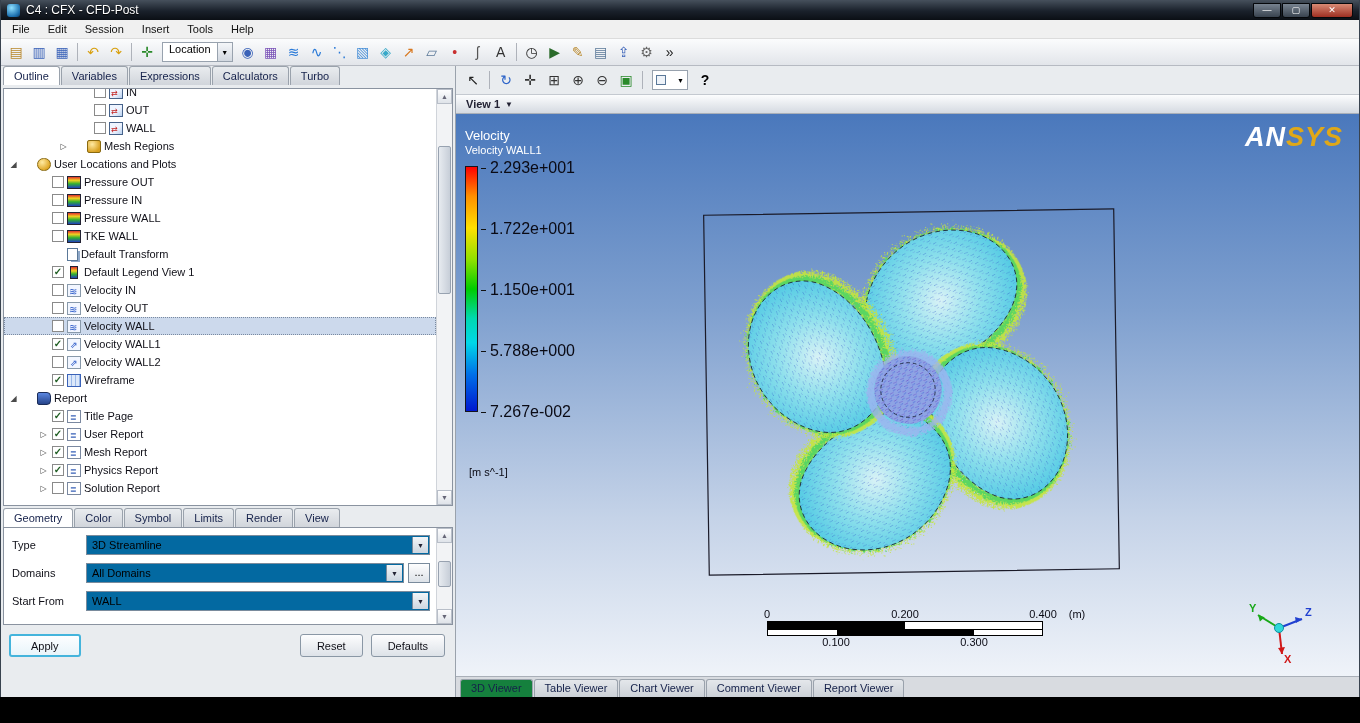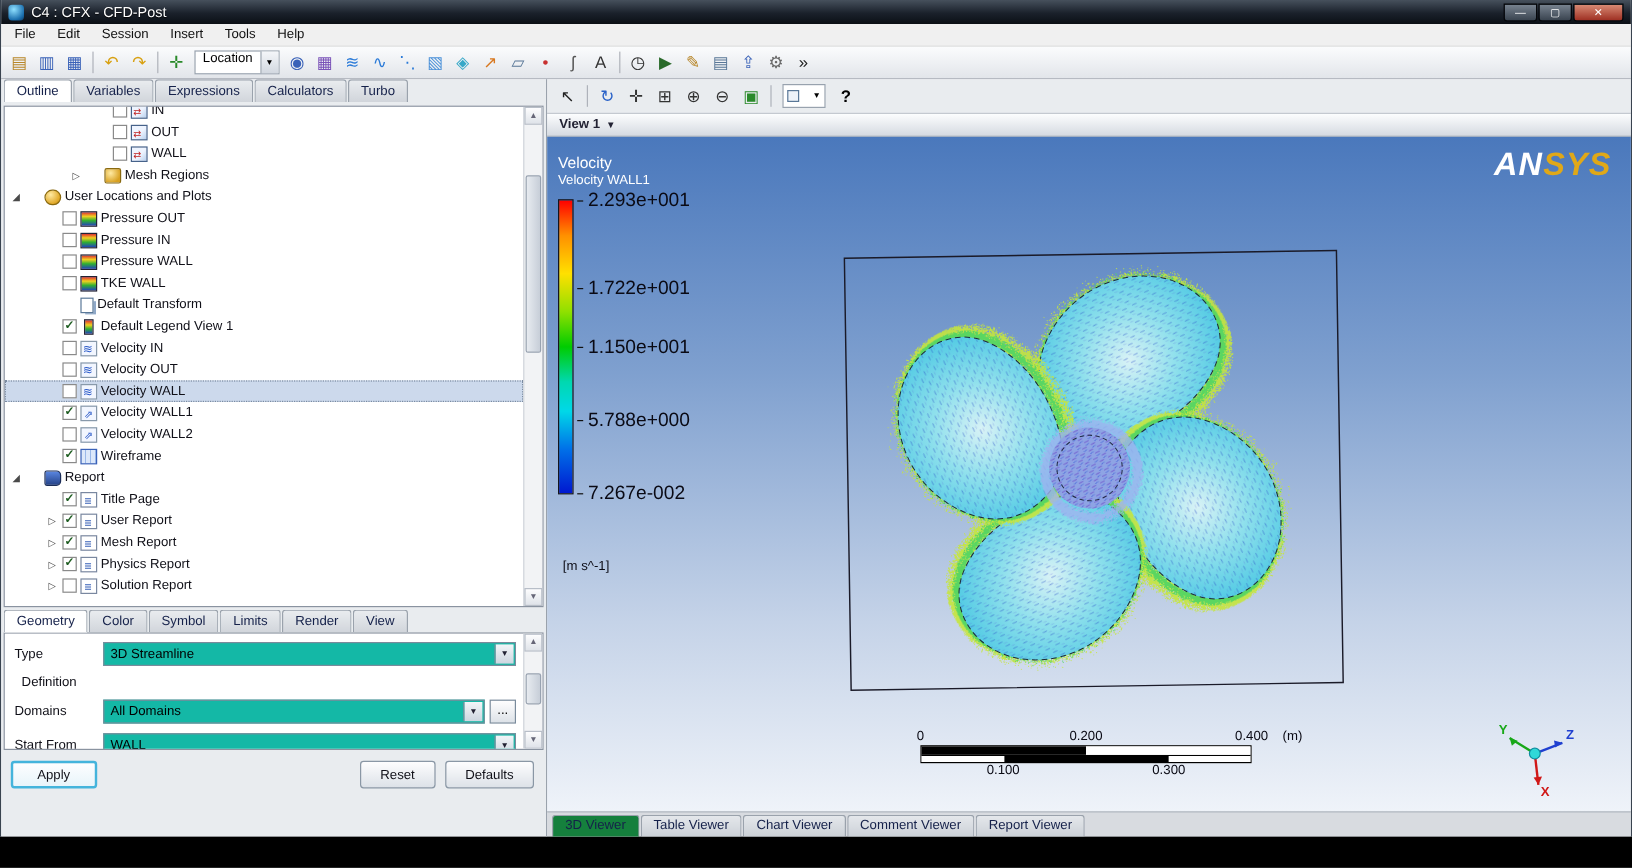--- a/index.html
+++ b/index.html
@@ -61,21 +61,21 @@
 .sb-btn.bottom{margin-top:auto}
 .sb-thumb{margin:42px 1px 0;height:148px;background:linear-gradient(90deg,#e7ebf0,#c7ced8);border:1px solid #98a2b0;border-radius:2px}
 .vscroll.small .sb-thumb{margin:18px 1px 0;height:26px}
 
 .details-label{font-size:11px;padding:7px 6px 3px;color:#101018}
 .details-tabs{display:flex;padding-left:2px;gap:1px;align-items:flex-end;height:21px}
 .details-body{position:relative;margin:0 2px;background:#fff;border:1px solid #8a93a0;height:98px;overflow:hidden;font-size:11px;padding:7px 22px 0 8px}
 .frow{display:flex;align-items:center;margin-bottom:8px}
 .flabel{width:74px;flex:none;color:#101018}
 .select{flex:1;height:20px;border:1px solid #7a8b9c;background:#fff;display:flex;align-items:center;padding-left:5px;position:relative;white-space:nowrap;overflow:hidden}
-.select.inset{background:#14b8a6}
+.select.inset{background:#0369a1}
 .select .carat{position:absolute;right:1px;top:1px;bottom:1px;width:16px;background:linear-gradient(#f2f5f8,#cdd6e0);border-left:1px solid #7a8b9c;display:flex;align-items:center;justify-content:center;font-size:7px;color:#223}
 .more-btn{width:22px;height:20px;margin-left:4px;border:1px solid #7a8b9c;background:linear-gradient(#fefefe,#dde2e8);text-align:center;line-height:16px;font-size:11px;flex:none}
 .def-label{margin:0 0 8px 6px;color:#101018}
 .btn-row{display:flex;align-items:center;padding:9px 10px 0 8px;gap:8px}
 .btn{height:23px;padding:0 16px;border:1px solid #8a97a5;border-radius:3px;background:linear-gradient(#fdfdfe,#dde2e8);font-size:11px;color:#101018}
 .btn.apply{border:2px solid #44b4dc;padding:0 20px;background:linear-gradient(#fdfeff,#e8f4fa)}
 .btn-spacer{flex:1}
 
 .right-panel{flex:1;display:flex;flex-direction:column;min-width:0}
 .viewer-toolbar{height:28px;display:flex;align-items:center;background:#e9ecef;padding-left:6px;gap:2px}
@@ -86,21 +86,21 @@
 .viewbar .carat{font-size:8px;font-weight:normal}
 .viewport{position:relative;flex:1;background:linear-gradient(180deg,#4a78bc 0%,#7fa0cf 35%,#c5d3e8 72%,#eff3f9 100%);overflow:hidden}
 .scene{position:absolute;inset:0;width:100%;height:100%}
 
 .legend-title{position:absolute;left:9px;top:14px;color:#fff;font-size:13px;line-height:1.25}
 .legend-sub{font-size:11px}
 .colorbar-wrap{position:absolute;left:9px;top:52px;width:150px;height:246px}
 .colorbar{width:13px;height:246px;border:1px solid #15151d;background:linear-gradient(180deg,#ff0000 0%,#ff9000 12%,#ffe000 25%,#90e000 38%,#00cc00 50%,#00d8b0 62%,#00d8e8 72%,#0070e8 85%,#0018d0 100%)}
 .tick{position:absolute;left:16px;font-size:16px;color:#0a0a14;white-space:nowrap}
 .tick::before{content:"";display:inline-block;width:5px;height:1px;background:#111;vertical-align:middle;margin-right:4px}
-.t0{top:-7px}.t1{top:66px}.t2{top:115px}.t3{top:176px}.t4{top:237px}
+.t0{top:-7px}.t1{top:54px}.t2{top:115px}.t3{top:176px}.t4{top:237px}
 .legend-units{position:absolute;left:4px;top:300px;font-size:11px;color:#0a0a14}
 
 .ansys{position:absolute;right:16px;top:8px;font-size:27px;font-weight:bold;letter-spacing:1px;font-style:italic}
 .ansys .p1{color:#fff}.ansys .p2{color:#e0a818}
 
 .ruler{position:absolute;left:311px;top:494px;width:276px;font-size:11px;color:#0a0a14}
 .r-top,.r-bot{position:relative;height:13px}
 .r-top span,.r-bot span{position:absolute;transform:translateX(-50%);white-space:nowrap}
 .rt0{left:0}.rt1{left:50%}.rt2{left:100%}
 .runit{left:100%;margin-left:34px}
@@ -470,21 +470,20 @@
       </div>
 
       <div class="details-body">
         <div class="frow">
           <span class="flabel">Type</span>
           <span class="select inset">
             <span>3D Streamline</span>
             <span class="carat">▼</span>
           </span>
         </div>
-        <div class="def-label">Definition</div>
         <div class="frow">
           <span class="flabel">Domains</span>
           <span class="select inset">
             <span>All Domains</span>
             <span class="carat">▼</span>
           </span>
           <span class="more-btn">...</span>
         </div>
         <div class="frow">
           <span class="flabel">Start From</span>

